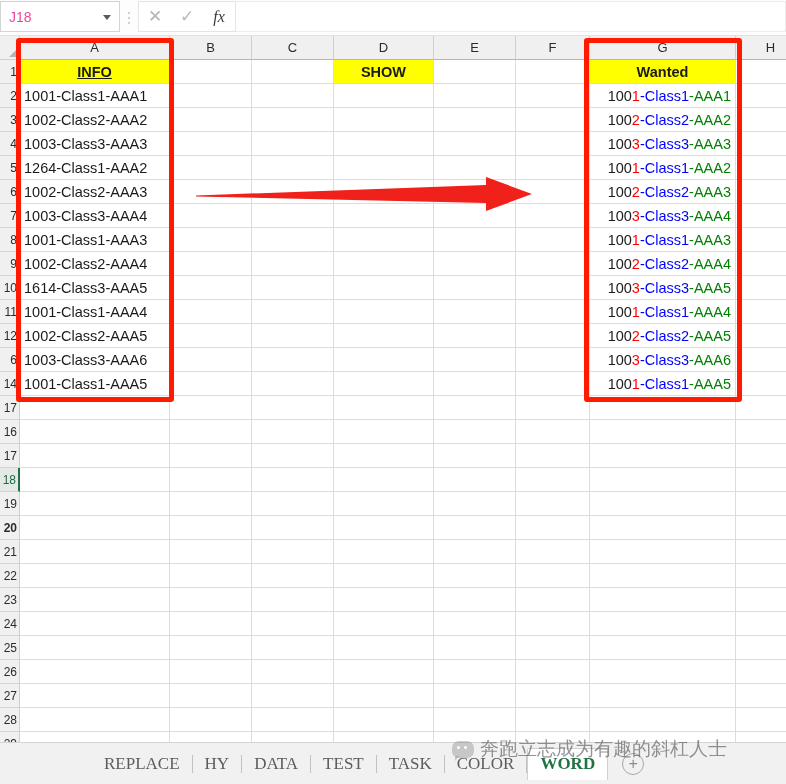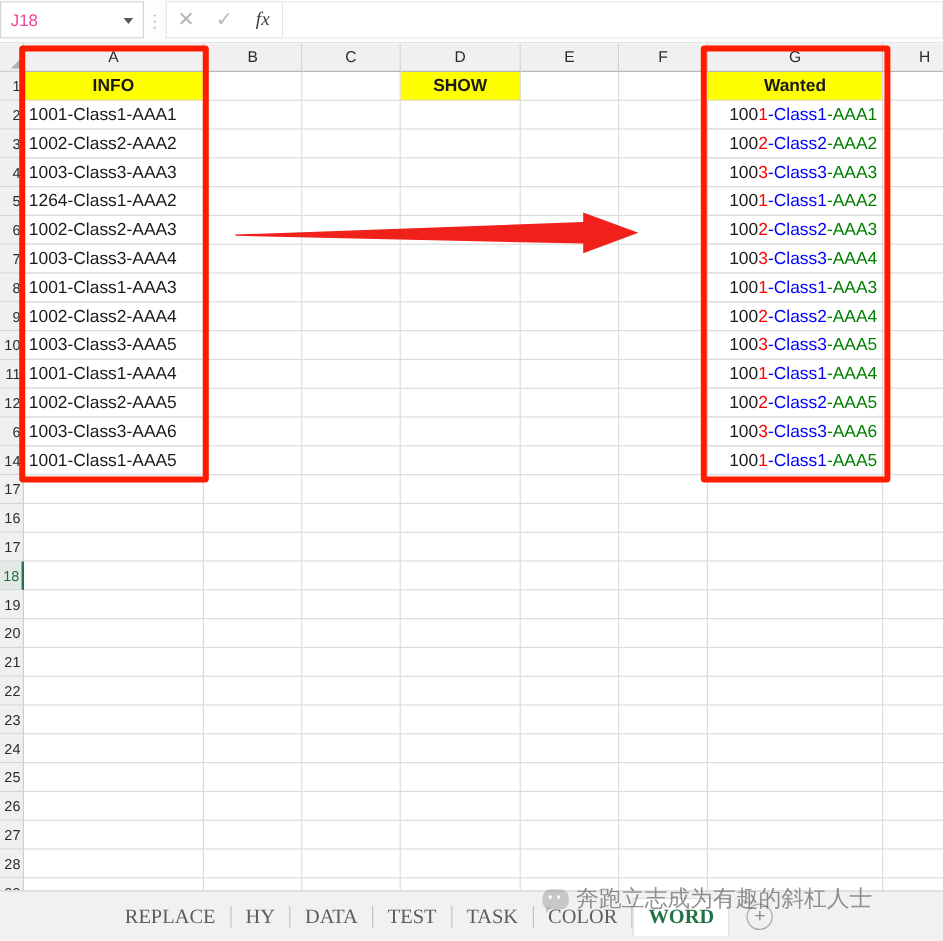--- a/index.html
+++ b/index.html
@@ -200,21 +200,21 @@
         <div class="row-head" style="top: 216px;">10</div>
         <div class="row-head" style="top: 240px;">11</div>
         <div class="row-head" style="top: 264px;">12</div>
         <div class="row-head" style="top: 288px;">6</div>
         <div class="row-head" style="top: 312px;">14</div>
         <div class="row-head" style="top: 336px;">17</div>
         <div class="row-head" style="top: 360px;">16</div>
         <div class="row-head" style="top: 384px;">17</div>
         <div class="row-head active" style="top: 408px;">18</div>
         <div class="row-head" style="top: 432px;">19</div>
-        <div class="row-head" style="top: 456px;">20</div>
+        <div class="row-head" style="top: 456px; font-weight: bold;">20</div>
         <div class="row-head" style="top: 480px;">21</div>
         <div class="row-head" style="top: 504px;">22</div>
         <div class="row-head" style="top: 528px;">23</div>
         <div class="row-head" style="top: 552px;">24</div>
         <div class="row-head" style="top: 576px;">25</div>
         <div class="row-head" style="top: 600px;">26</div>
         <div class="row-head" style="top: 624px;">27</div>
         <div class="row-head" style="top: 648px;">28</div>
         <div class="row-head" style="top: 672px;">29</div>
       </div>
@@ -444,32 +444,32 @@
         <div class="cell" style="left: 570px; width: 146px; top: 648px;"></div>
         <div class="cell" style="left: 716px; width: 70px; top: 648px;"></div>
         <div class="cell" style="left: 0px; width: 150px; top: 672px;"></div>
         <div class="cell" style="left: 150px; width: 82px; top: 672px;"></div>
         <div class="cell" style="left: 232px; width: 82px; top: 672px;"></div>
         <div class="cell" style="left: 314px; width: 100px; top: 672px;"></div>
         <div class="cell" style="left: 414px; width: 82px; top: 672px;"></div>
         <div class="cell" style="left: 496px; width: 74px; top: 672px;"></div>
         <div class="cell" style="left: 570px; width: 146px; top: 672px;"></div>
         <div class="cell" style="left: 716px; width: 70px; top: 672px;"></div>
-        <div class="cell header-yellow" style="left: 0px; width: 150px; top: 0px;">INFO</div>
+        <div class="cell header-yellow" style="left: 0px; width: 150px; top: 0px; text-decoration: underline;">INFO</div>
         <div class="cell header-yellow" style="left: 314px; width: 100px; top: 0px;">SHOW</div>
         <div class="cell header-yellow" style="left: 570px; width: 146px; top: 0px;">Wanted</div>
         <div class="cell left" style="left: 0px; width: 150px; top: 24px;">1001-Class1-AAA1</div>
         <div class="cell left" style="left: 0px; width: 150px; top: 48px;">1002-Class2-AAA2</div>
         <div class="cell left" style="left: 0px; width: 150px; top: 72px;">1003-Class3-AAA3</div>
         <div class="cell left" style="left: 0px; width: 150px; top: 96px;">1264-Class1-AAA2</div>
         <div class="cell left" style="left: 0px; width: 150px; top: 120px;">1002-Class2-AAA3</div>
         <div class="cell left" style="left: 0px; width: 150px; top: 144px;">1003-Class3-AAA4</div>
         <div class="cell left" style="left: 0px; width: 150px; top: 168px;">1001-Class1-AAA3</div>
         <div class="cell left" style="left: 0px; width: 150px; top: 192px;">1002-Class2-AAA4</div>
-        <div class="cell left" style="left: 0px; width: 150px; top: 216px;">1003-Class3-AAA5</div>
+        <div class="cell left" style="left: 0px; width: 150px; top: 216px;">1614-Class3-AAA5</div>
         <div class="cell left" style="left: 0px; width: 150px; top: 240px;">1001-Class1-AAA4</div>
         <div class="cell left" style="left: 0px; width: 150px; top: 264px;">1002-Class2-AAA5</div>
         <div class="cell left" style="left: 0px; width: 150px; top: 288px;">1003-Class3-AAA6</div>
         <div class="cell left" style="left: 0px; width: 150px; top: 312px;">1001-Class1-AAA5</div>
         <div class="cell right" style="left: 570px; width: 146px; top: 24px;">
           <span class="seg-black">100</span>
           <span class="seg-red">1</span>
           <span class="seg-blue">-Class1</span>
           <span class="seg-green">-AAA1</span>
         </div>

